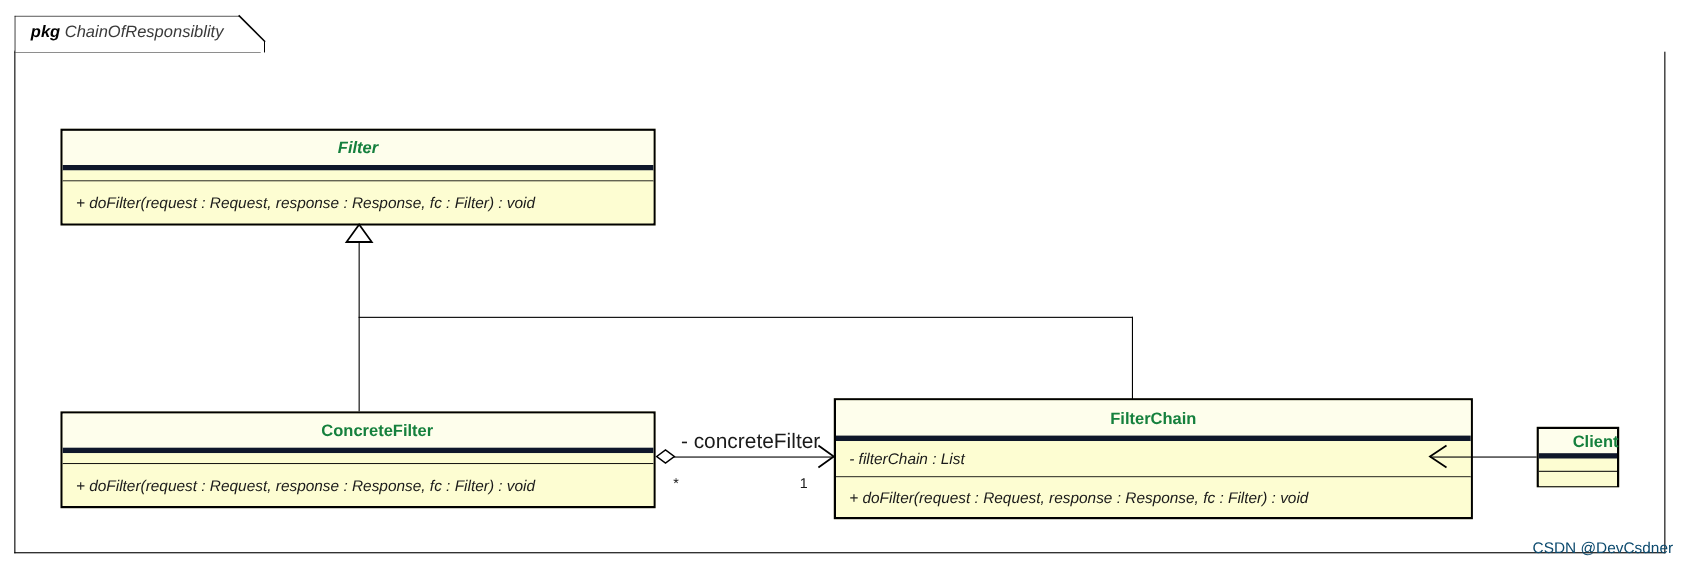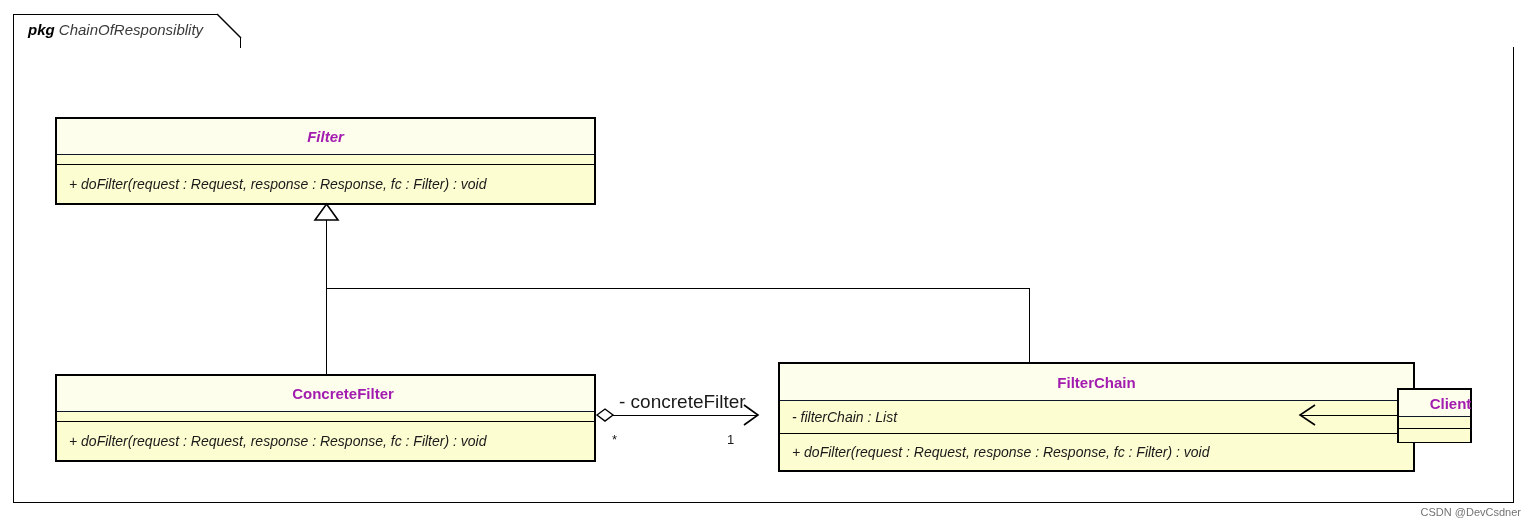--- a/index.html
+++ b/index.html
@@ -90,22 +90,22 @@
     position: absolute;
     border: 2px solid #000000;
     box-sizing: border-box;
     background: #fdfdd2;
   }
   .uml-name {
     background: #fefeec;
     text-align: center;
     font-size: 15px;
     font-weight: bold;
-    color: #a21caf;
-    border-bottom: 1px solid #0f172a;
+    color: #15803d;
+    border-bottom: 5px solid #0f172a;
     box-sizing: border-box;
     display: flex;
     align-items: center;
     justify-content: center;
     white-space: nowrap;
   }
   .uml-name.abstract {
     font-style: italic;
   }
   .uml-attrs {
@@ -160,23 +160,23 @@
     position: absolute;
     font-size: 13px;
     color: #1a1a1a;
     white-space: nowrap;
   }
 
   
   .watermark {
     position: absolute;
     right: 8px;
-    bottom: 2px;
-    font-size: 11px;
-    color: #737373;
+    bottom: 14px;
+    font-size: 14px;
+    color: #0c4a6e;
     white-space: nowrap;
   }
 </style>
 </head>
 <body>
 
 <div id="canvas">
 
   <div class="pkg-frame"></div>
   <div class="pkg-frame-top-left"></div>
@@ -201,21 +201,21 @@
   </div>
 
   <div class="uml-class" style="left:55px; top:374px; width:541px; height:88px;">
     <div class="uml-name" style="height:36px;padding-left:35px;">ConcreteFilter</div>
     <div class="uml-attrs" style="height:10px;"></div>
     <div class="uml-ops" style="height:38px;">
       <div class="uml-member">+ doFilter(request : Request, response : Response, fc : Filter) : void</div>
     </div>
   </div>
 
-  <div class="uml-class" style="left:758px; top:362px; width:637px; height:110px;margin-left:20px;">
+  <div class="uml-class" style="left:758px; top:362px; width:581px; height:110px;">
     <div class="uml-name" style="height:37px;">FilterChain</div>
     <div class="uml-attrs" style="height:33px;">
       <div class="uml-member">- filterChain : List</div>
     </div>
     <div class="uml-ops" style="height:36px;">
       <div class="uml-member">+ doFilter(request : Request, response : Response, fc : Filter) : void</div>
     </div>
   </div>
 
   <div class="uml-class" style="left:1397px; top:388px; width:75px; height:55px;">

